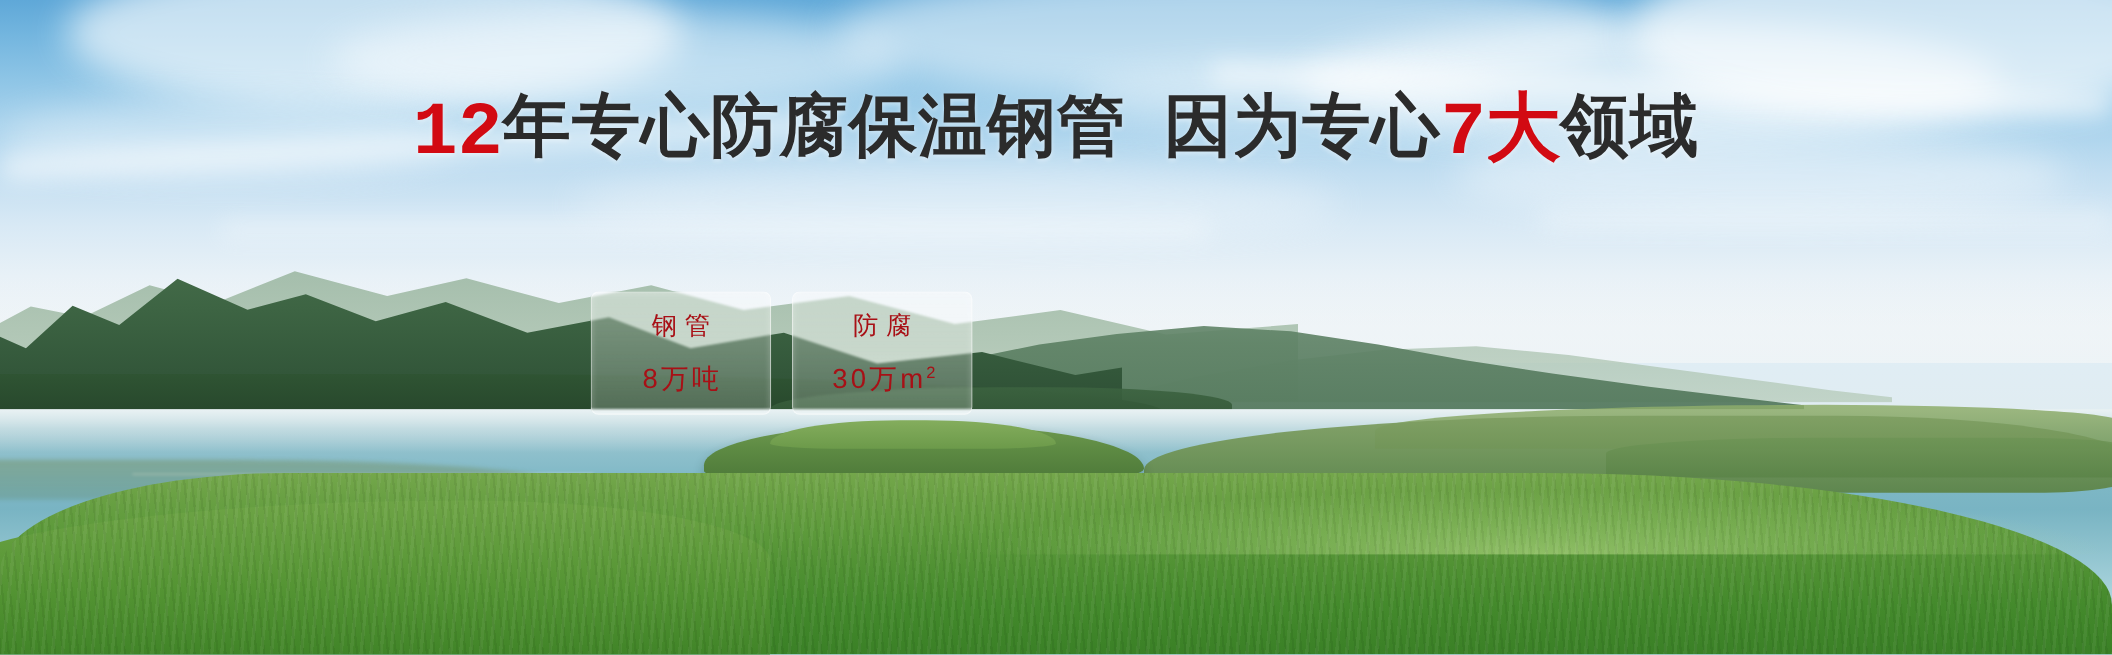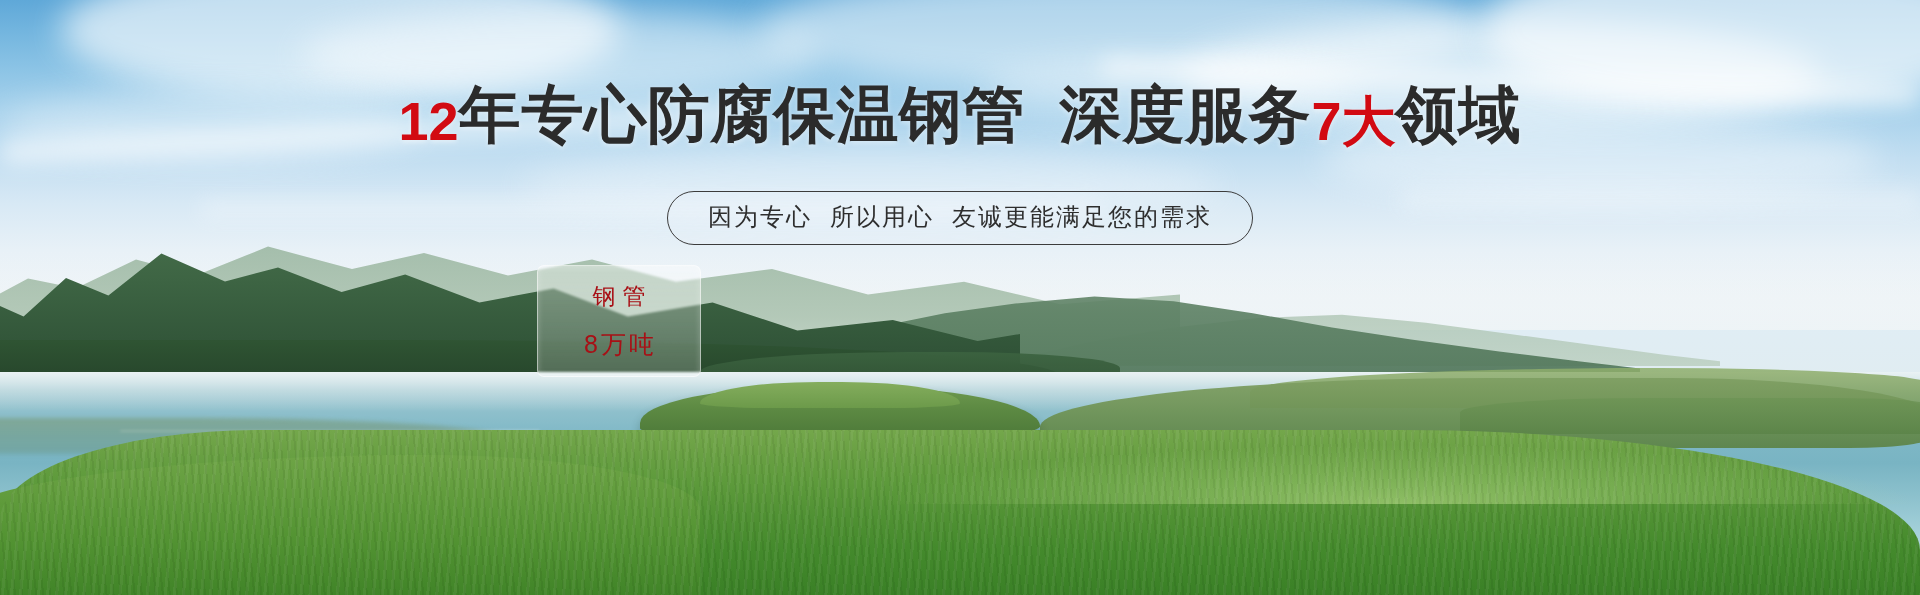--- a/index.html
+++ b/index.html
@@ -200,23 +200,24 @@
     font-size:62px;
     font-weight:bold;
     letter-spacing:1px;
     line-height:1;
     color:#2b2b2b;
     white-space:nowrap;
     text-shadow:0 2px 5px rgba(255,255,255,.45);
   }
   .headline .num{
     color:#d20a12;
-    font-size:54px;
+    font-size:68px;
     vertical-align:-4px;
     letter-spacing:0;
+    font-family:Liberation Mono, monospace;
   }
   .headline .gap{display:inline-block;width:34px;}
 
   .subtitle-wrap{
     position:absolute;left:0;top:191px;width:1920px;
     text-align:center;
   }
   .subtitle{
     display:inline-block;
     padding:9px 40px 11px;
@@ -316,34 +317,35 @@
     <div class="shore"></div>
     <div class="grass"></div>
     <div class="grass-left"></div>
     <div class="grass-hi"></div>
     <div class="grass-tex"></div>
   </div>
 
   <div class="content">
 
     <div class="headline">
-      <span class="num">12</span><span>年专心防腐保温钢管</span><span class="gap"></span><span>深度服务</span><span class="num">7</span><span class="num">大</span><span>领域</span>
+      <span class="num">12</span><span>年专心防腐保温钢管</span><span class="gap"></span><span>因为专心</span><span class="num">7</span><span class="num">大</span><span>领域</span>
     </div>
 
-    <div class="subtitle-wrap">
-      <div class="subtitle">
-        <span>因为专心</span><span class="sp"></span><span>所以用心</span><span class="sp"></span><span>友诚更能满足您的需求</span>
-      </div>
-    </div>
 
     <div class="cards">
 
       <div class="card">
         <div class="card-label">钢管</div>
         <div class="card-value">8万吨</div>
       </div>
 
+      <div class="card">
+        <div class="card-label">防腐</div>
+        <div class="card-value">
+          <span>30万m</span><sup>2</sup>
+        </div>
+      </div>
 
 
     </div>
 
   </div>
 </div>
 
 </body></html>

